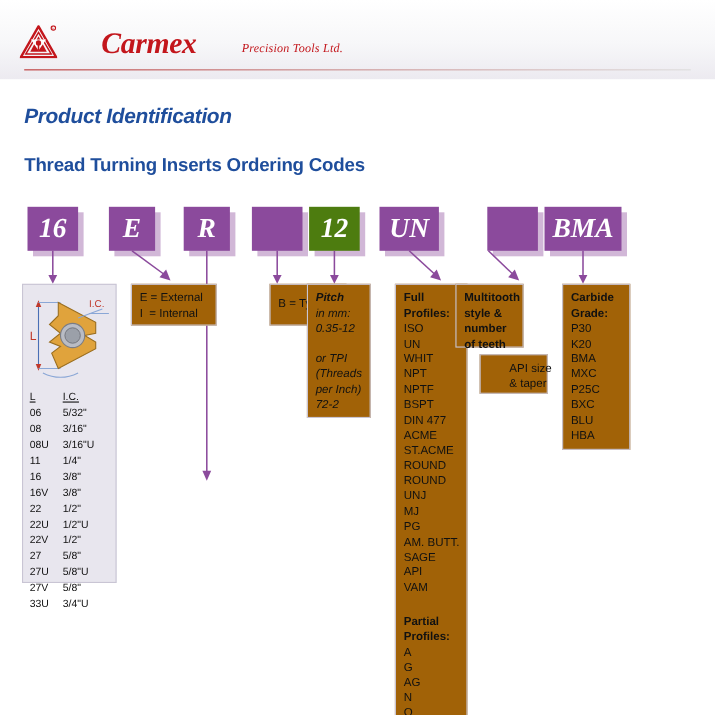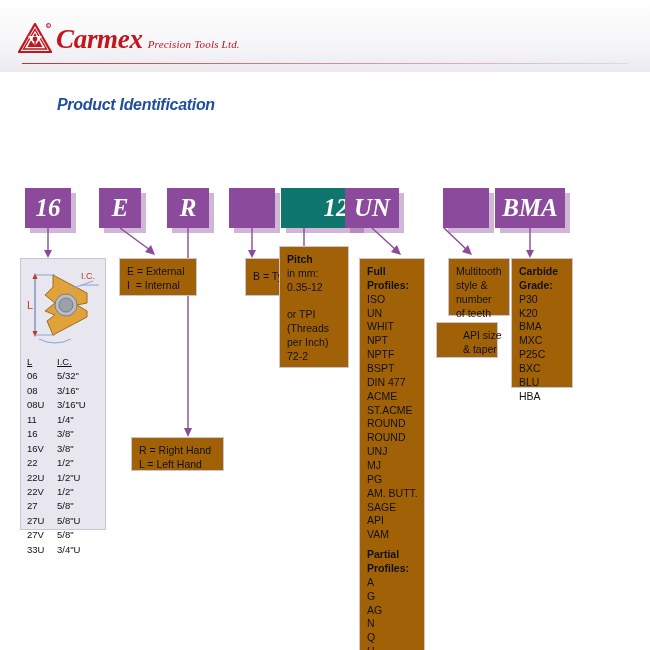--- a/index.html
+++ b/index.html
@@ -13,43 +13,42 @@
 
   
   .header{
     position:absolute;left:0;top:0;width:650px;height:72px;
     background:linear-gradient(180deg,#ffffff 0%,#f7f7f9 55%,#eceaf0 100%);
   }
   .header-rule{
     position:absolute;left:22px;top:63px;width:606px;height:1px;
     background:linear-gradient(90deg,#b33 0%,#c98a8a 45%,#ddd 100%);
   }
-  .logo-wrap{position:absolute;left:18px;top:23px;display:flex;align-items:flex-end;}
+  .logo-wrap{position:absolute;left:18px;top:23px;display:flex;align-items:flex-end;gap:36px;}
   .logo-mark{position:relative;width:34px;height:30px;margin-right:4px;}
   .logo-text{
     font-family:"Liberation Serif", serif;
     font-style:italic;font-weight:bold;font-size:27px;color:#c3161c;
     letter-spacing:-.3px;line-height:1;
   }
   .logo-sub{
     font-family:"Liberation Serif", serif;
     font-style:italic;font-weight:normal;font-size:11px;color:#c3161c;
     margin-left:5px;margin-bottom:3px;letter-spacing:.2px;
   }
   .header-title{
     position:absolute;left:308px;top:22px;
     font-size:25px;font-weight:bold;color:#1f4e9c;letter-spacing:-.2px;
   }
 
   
   .sect-title{
     position:absolute;left:22px;top:96px;
-    font-size:16px;font-weight:bold;font-style:italic;color:#1f4e9c;
+    font-size:19px;font-weight:bold;font-style:italic;color:#1f4e9c;
     letter-spacing:-.3px;
-    margin-left:35px;
   }
   .sect-sub{
     position:absolute;left:22px;top:140px;
     font-size:17px;font-weight:bold;color:#1f4e9c;letter-spacing:-.2px;
   }
 
   
   .code-box{
     position:absolute;height:40px;
     background:#8b4a9c;
@@ -115,27 +114,28 @@
           <text x="29" y="4.2" font-size="3" fill="#c3161c" font-family="Liberation Serif, serif">R</text>
         </svg>
       </div>
       <div class="logo-text">Carmex</div>
       <div class="logo-sub">Precision Tools Ltd.</div>
     </div>
     <div class="header-rule"></div>
   </div>
 
   <div class="sect-title">Product Identification</div>
+  <div class="sect-sub">Thread Turning Inserts Ordering Codes</div>
 
   <div id="code-box-layer">
       <div class="code-box" style="left: 25px; top: 188px; width: 46px; background: rgb(139, 74, 156);">16</div>
       <div class="code-box" style="left: 99px; top: 188px; width: 42px; background: rgb(139, 74, 156);">E</div>
       <div class="code-box" style="left: 167px; top: 188px; width: 42px; background: rgb(139, 74, 156);">R</div>
       <div class="code-box" style="left: 229px; top: 188px; width: 46px; background: rgb(139, 74, 156);"></div>
-      <div class="code-box" style="left: 281px; top: 188px; width: 46px; background: #0f766e; padding-left: 32px;">12</div>
+      <div class="code-box" style="left: 281px; top: 188px; width: 46px; background: #4d7c0f;">12</div>
       <div class="code-box" style="left: 345px; top: 188px; width: 54px; background: rgb(139, 74, 156);">UN</div>
       <div class="code-box" style="left: 443px; top: 188px; width: 46px; background: rgb(139, 74, 156);"></div>
       <div class="code-box" style="left: 495px; top: 188px; width: 70px; background: rgb(139, 74, 156);">BMA</div>
     </div>
 
   <svg class="conn" style="left:0;top:228px;width:650px;height:36px;">
     <defs></defs>
 
     <line x1="48" y1="0" x2="48" y2="24"></line>
     <polygon points="48,30 44,22 52,22"></polygon>
@@ -250,26 +250,22 @@
 
   <div class="desc" style="left:119px;top:258px;width:78px;height:38px;">
     <span class="ln">E = External</span>
     <span class="ln">I  = Internal</span>
   </div>
 
   <div class="desc" style="left:213px;top:258px;width:70px;height:38px;display:flex;align-items:center;margin-left:32px;">
     <span class="ln">B = Type B</span>
   </div>
 
-  <div class="desc" style="left:131px;top:437px;width:93px;height:34px;">
-    <span class="ln">R = Right Hand</span>
-    <span class="ln">L = Left Hand</span>
-  </div>
-
-  <div class="desc" style="left:279px;top:246px;width:70px;height:122px;">
+
+  <div class="desc" style="left:279px;top:258px;width:58px;height:122px;font-style:italic;">
     <span class="hdr">Pitch</span>
     <span class="ln">in mm:</span>
     <span class="ln">0.35-12</span>
     <span class="ln">&nbsp;</span>
     <span class="ln">or TPI</span>
     <span class="ln">(Threads</span>
     <span class="ln">per Inch)</span>
     <span class="ln">72-2</span>
   </div>
 
@@ -289,45 +285,45 @@
         <span class="ln">ROUND</span>
         <span class="ln">ROUND</span>
         <span class="ln">UNJ</span>
         <span class="ln">MJ</span>
         <span class="ln">PG</span>
         <span class="ln">AM. BUTT.</span>
         <span class="ln">SAGE</span>
         <span class="ln">API</span>
         <span class="ln">VAM</span>
       </div>
-    <span class="hdr" style="margin-top:6px">Partial</span>
+    <span class="hdr" style="margin-top:17px">Partial</span>
     <span class="hdr">Profiles:</span>
     <div id="partial-profiles-list">
         <span class="ln">A</span>
         <span class="ln">G</span>
         <span class="ln">AG</span>
         <span class="ln">N</span>
         <span class="ln">Q</span>
         <span class="ln">U</span>
       </div>
   </div>
 
-  <div class="desc" style="left:448px;top:258px;width:62px;height:58px;">
+  <div class="desc" style="left:414px;top:258px;width:62px;height:58px;font-weight:bold;">
     <span class="ln">Multitooth</span>
     <span class="ln">style &amp;</span>
     <span class="ln">number</span>
     <span class="ln">of teeth</span>
   </div>
 
   <div class="desc" style="left:436px;top:322px;width:62px;height:36px;padding-left:26px;">
     <span class="ln">API size</span>
     <span class="ln">&amp; taper</span>
   </div>
 
-  <div class="desc list-box" style="left:511px;top:258px;width:62px;height:130px;">
+  <div class="desc list-box" style="left:511px;top:258px;width:62px;height:151px;">
     <span class="hdr">Carbide</span>
     <span class="hdr">Grade:</span>
     <div id="carbide-list">
         <span class="ln">P30</span>
         <span class="ln">K20</span>
         <span class="ln">BMA</span>
         <span class="ln">MXC</span>
         <span class="ln">P25C</span>
         <span class="ln">BXC</span>
         <span class="ln">BLU</span>

